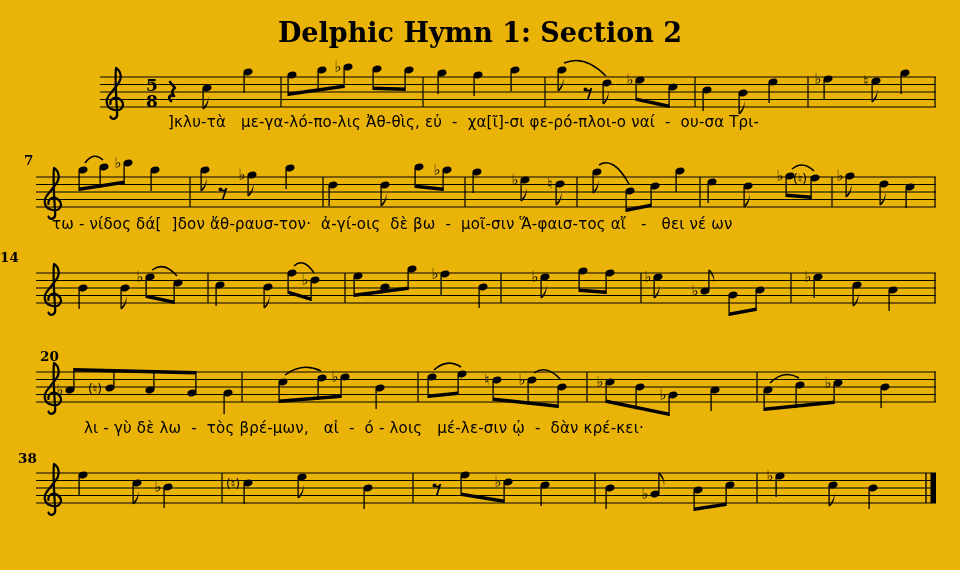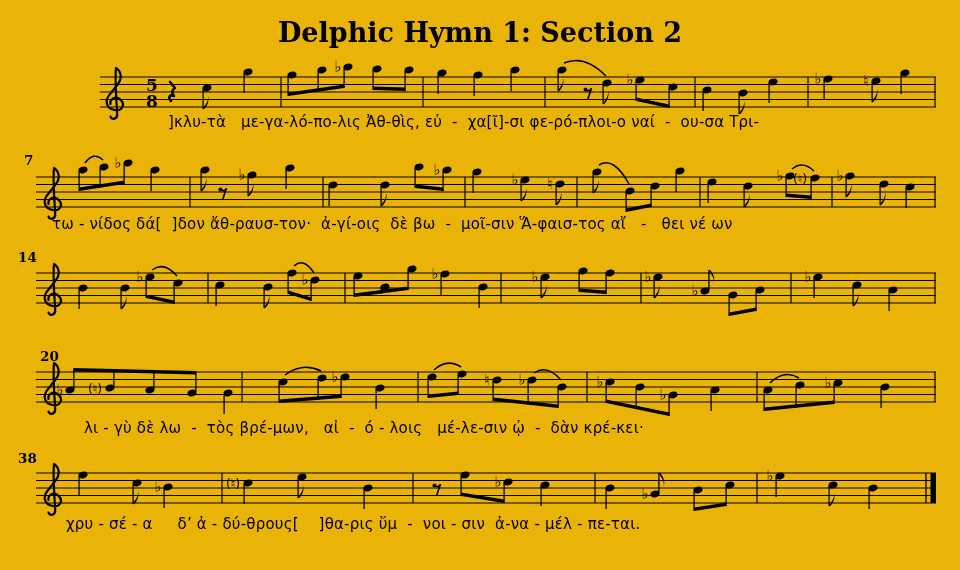--- a/index.html
+++ b/index.html
@@ -14,21 +14,21 @@
   .lyrics{position:absolute;white-space:pre;font-size:15px;line-height:1;
           letter-spacing:0.2px;color:#000;}
   .lyr-1{left:168px;top:115px;}
   .lyr-2{left:52px; top:217px;}
   .lyr-3{left:73px; top:319px;}
   .lyr-4{left:84px; top:421px;}
   .lyr-5{left:66px; top:517px;}
   .mnum{position:absolute;font-family:"DejaVu Serif","Liberation Serif",serif;
         font-weight:bold;font-size:13.5px;line-height:1;color:#000;}
   .mn-2{left:24px;top:154px;}
-  .mn-3{left:18px;top:251px;}
+  .mn-3{left:0;top:251px;}
   .mn-4{left:18px;top:350px;margin-left:22px;}
   .mn-5{left:18px;top:452px;}
 </style>
 </head>
 <body>
 
 <div class="page">
   <svg id="score-svg" width="960" height="570" viewBox="0 0 960 570">
     <text class="title-text" x="480" y="42">Delphic Hymn 1: Section 2</text>
   <g>
@@ -406,19 +406,18 @@
         <line x1="829.1" y1="486" x2="829.1" y2="506" stroke="#000000" stroke-width="1.3"></line>
         <path d="M 829.1 506 C 830.1 502 834.6 500 834.1 493 C 835.6 499 832.6 504 829.6 506.5 Z" fill="#000000"></path>
         <ellipse cx="873" cy="488" rx="4.6" ry="3.3" fill="#000000" transform="rotate(-18 873 488)"></ellipse>
         <line x1="869.1" y1="489" x2="869.1" y2="509" stroke="#000000" stroke-width="1.3"></line>
       </g>
     </svg>
 
   <div class="lyrics lyr-1">]κλυ-τὰ   με-γα-λό-πο-λις Ἀθ-θὶς, εὐ  -  χα[ῖ]-σι φε-ρό-πλοι-ο ναί  -  ου-σα Τρι-</div>
   <div class="lyrics lyr-2">τω - νίδος δά[  ]δον ἄθ-ραυσ-τον·  ἀ-γί-οις  δὲ βω  -  μοῖ-σιν Ἅ-φαισ-τος αἴ   -   θει νέ ων</div>
   <div class="lyrics lyr-4">λι - γὺ δὲ λω  -  τὸς βρέ-μων,   αἰ  -  ό - λοις   μέ-λε-σιν ᾠ  -  δὰν κρέ-κει·</div>
-  <div class="lyrics lyr-5">χρυ - σέ - α     δ’ ἀ - δύ-θρους[    ]θα-ρις ὕμ  -  νοι - σιν  ἀ-να - μέλ - πε-ται.</div>
 
   <div class="mnum mn-2">7</div>
   <div class="mnum mn-3">14</div>
   <div class="mnum mn-4">20</div>
   <div class="mnum mn-5">38</div>
 </div>
 
 </body></html>

